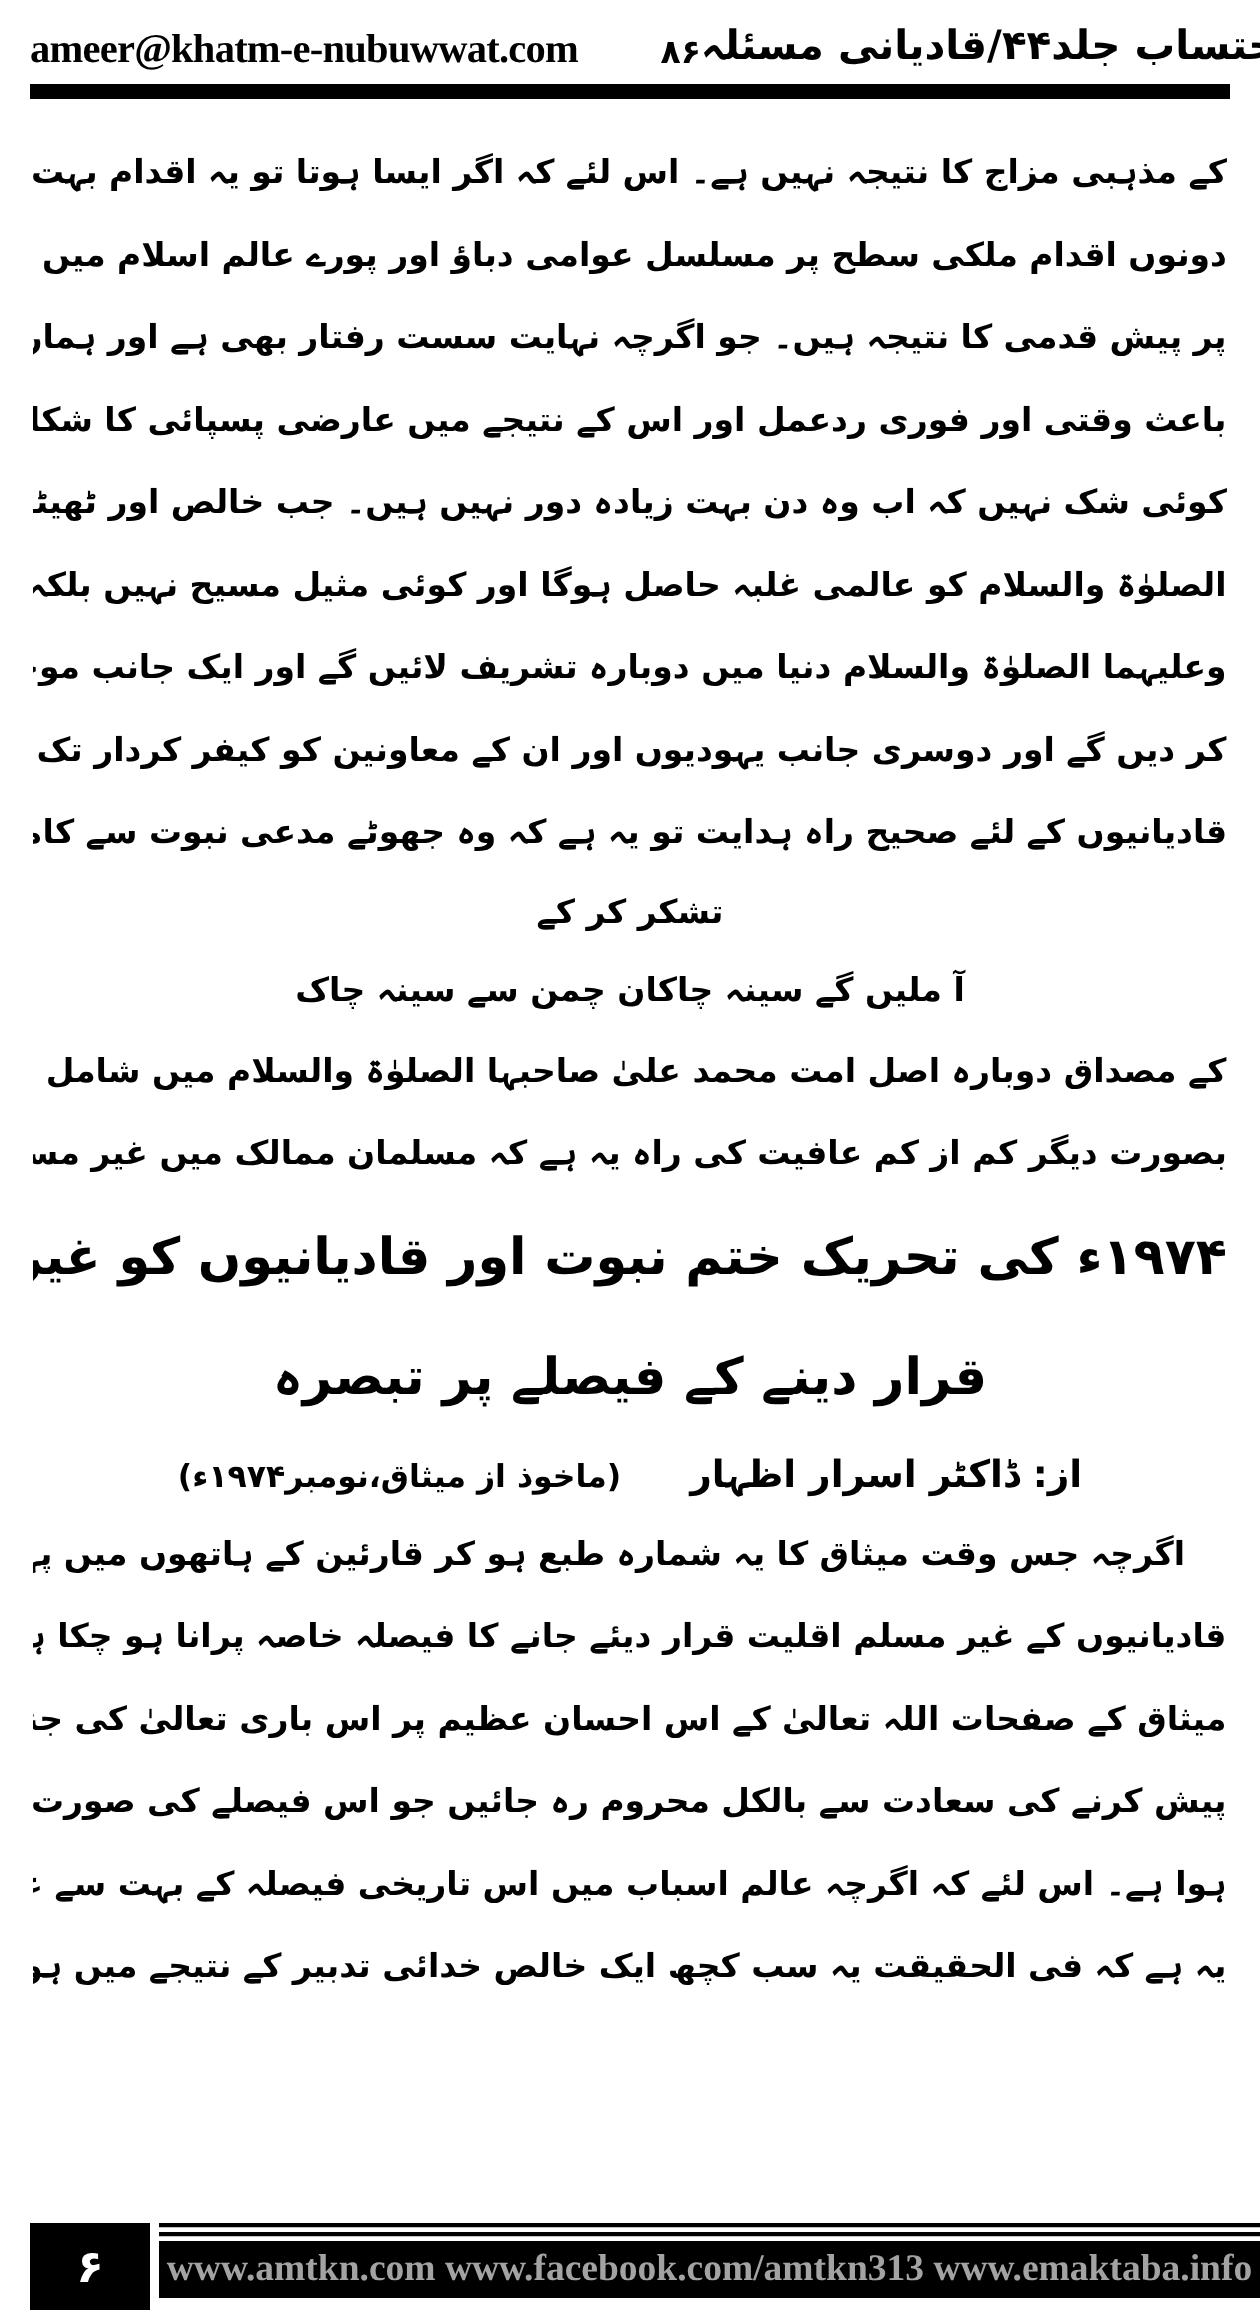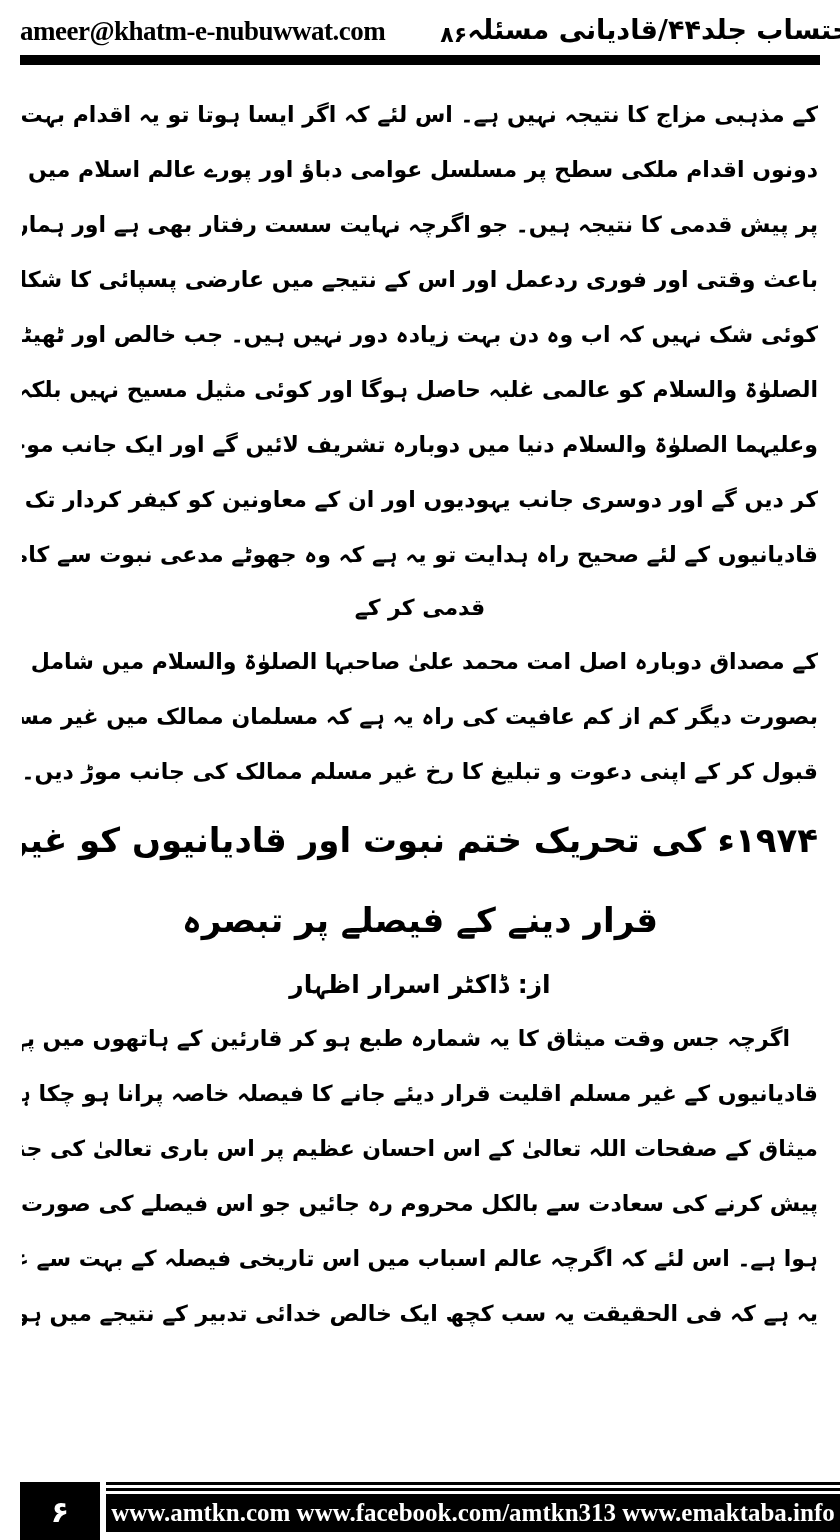--- a/index.html
+++ b/index.html
@@ -117,21 +117,21 @@
     flex: 1;
     margin-left: 6px;
     display: flex;
     flex-direction: column;
   }
   .sep-black { height: 3px; background: #000; }
   .sep-white { height: 3px; background: #fff; }
   .links-bar {
     height: 38px;
     background: #000;
-    color: #ffffff;
+    color: #a3a3a3;
     display: flex;
     align-items: center;
     justify-content: center;
     font-family: "Liberation Serif", serif;
     font-weight: bold;
     font-size: 25px;
     white-space: nowrap;
     overflow: hidden;
   }
   .footer-bottom-gap { height: 8px; background: #fff; }
@@ -152,32 +152,33 @@
 
     <div class="line">کے مذہبی مزاج کا نتیجہ نہیں ہے۔ اس لئے کہ اگر ایسا ہوتا تو یہ اقدام بہت پہلے ہو جاتا۔ بلکہ یہ</div>
     <div class="line">دونوں اقدام ملکی سطح پر مسلسل عوامی دباؤ اور پورے عالم اسلام میں حالات کے احیاء اسلام کے رخ</div>
     <div class="line">پر پیش قدمی کا نتیجہ ہیں۔ جو اگرچہ نہایت سست رفتار بھی ہے اور ہماری کوتاہیوں اور نااہلیوں کے</div>
     <div class="line">باعث وقتی اور فوری ردعمل اور اس کے نتیجے میں عارضی پسپائی کا شکار بھی۔ بایں ہمہ اس میں ہرگز</div>
     <div class="line">کوئی شک نہیں کہ اب وہ دن بہت زیادہ دور نہیں ہیں۔ جب خالص اور ٹھیٹھ دین محمدی علیٰ صاحبہا</div>
     <div class="line">الصلوٰۃ والسلام کو عالمی غلبہ حاصل ہوگا اور کوئی مثیل مسیح نہیں بلکہ اصل اور حقیقی مسیح عیسیٰ ابن مریم نبینا</div>
     <div class="line">وعلیہما الصلوٰۃ والسلام دنیا میں دوبارہ تشریف لائیں گے اور ایک جانب موجودہ نام نہاد عیسائیت کو ختم</div>
     <div class="line">کر دیں گے اور دوسری جانب یہودیوں اور ان کے معاونین کو کیفر کردار تک پہنچائیں گے۔ لہذا</div>
     <div class="line">قادیانیوں کے لئے صحیح راہ ہدایت تو یہ ہے کہ وہ جھوٹے مدعی نبوت سے کامل انقطاع اور اظہار</div>
-    <div class="line line--center line--short">قدمی کر کے</div>
-
+    <div class="line line--center line--short">تشکر کر کے</div>
+
+    <div class="line line--center line--short">آ ملیں گے سینہ چاکان چمن سے سینہ چاک</div>
 
     <div class="line">کے مصداق دوبارہ اصل امت محمد علیٰ صاحبہا الصلوٰۃ والسلام میں شامل ہو جائیں۔</div>
     <div class="line">بصورت دیگر کم از کم عافیت کی راہ یہ ہے کہ مسلمان ممالک میں غیر مسلم اقلیت کی حیثیت کو دل سے</div>
-    <div class="line line--center">قبول کر کے اپنی دعوت و تبلیغ کا رخ غیر مسلم ممالک کی جانب موڑ دیں۔</div>
 
     <div class="heading-line">۱۹۷۴ء کی تحریک ختم نبوت اور قادیانیوں کو غیر مسلم اقلیت</div>
     <div class="heading-line second">قرار دینے کے فیصلے پر تبصرہ</div>
 
     <div class="byline">
       <span class="byline-author">از: ڈاکٹر اسرار اظہار</span>
+      <span class="byline-source">(ماخوذ از میثاق،نومبر۱۹۷۴ء)</span>
     </div>
 
     <div class="line line--indent">اگرچہ جس وقت میثاق کا یہ شمارہ طبع ہو کر قارئین کے ہاتھوں میں پہنچے گا، اس وقت تک</div>
     <div class="line">قادیانیوں کے غیر مسلم اقلیت قرار دیئے جانے کا فیصلہ خاصہ پرانا ہو چکا ہوگا۔ تاہم جی نہیں مانتا کہ</div>
     <div class="line">میثاق کے صفحات اللہ تعالیٰ کے اس احسان عظیم پر اس باری تعالیٰ کی جناب میں ہدیہ تشکر و امتنان</div>
     <div class="line">پیش کرنے کی سعادت سے بالکل محروم رہ جائیں جو اس فیصلے کی صورت میں پوری ملت اسلامیہ پر</div>
     <div class="line">ہوا ہے۔ اس لئے کہ اگرچہ عالم اسباب میں اس تاریخی فیصلہ کے بہت سے عوامل ہیں۔ تاہم واقعہ</div>
     <div class="line">یہ ہے کہ فی الحقیقت یہ سب کچھ ایک خالص خدائی تدبیر کے نتیجے میں ہوا۔ جس نے جملہ اسباب</div>
   </div>
 

